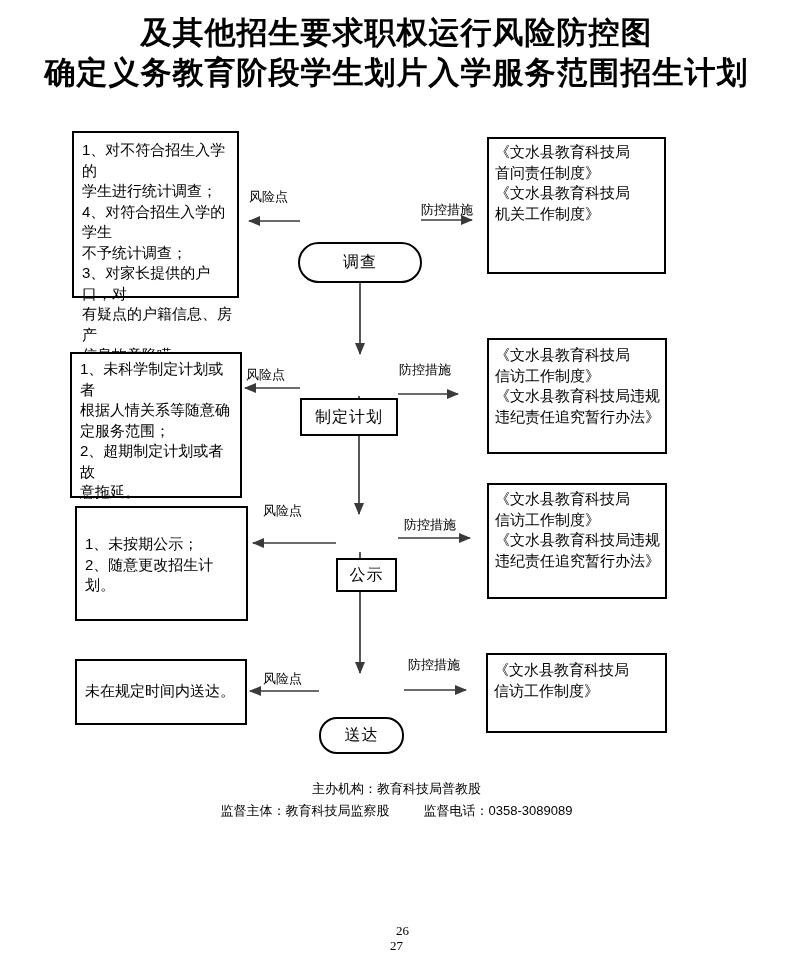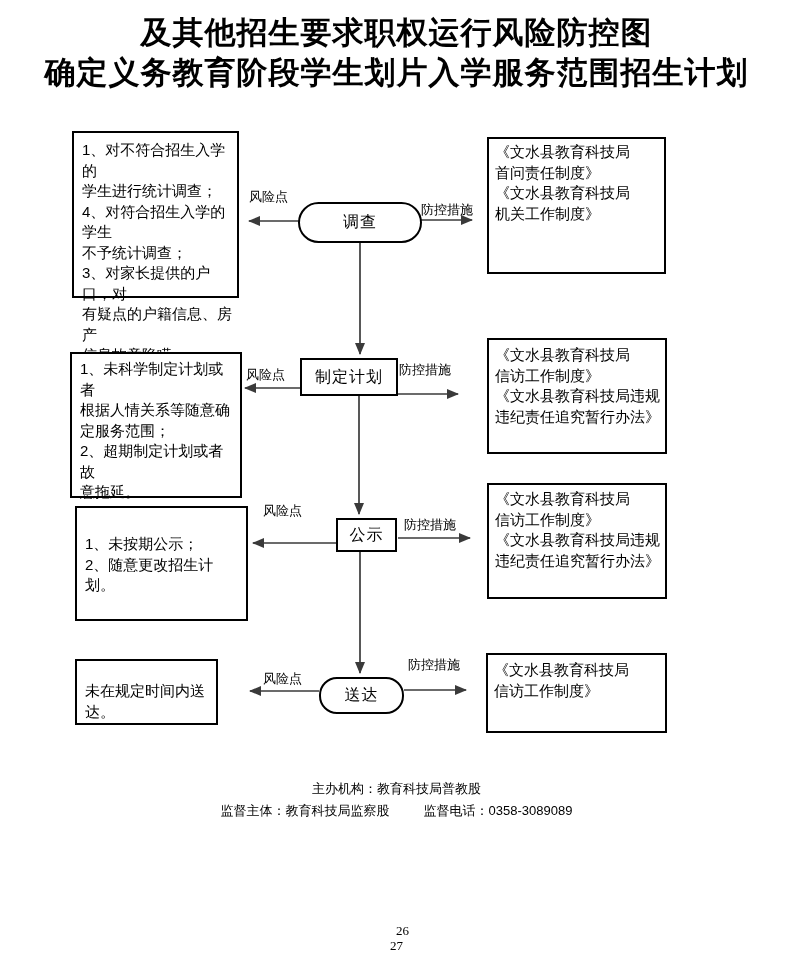--- a/index.html
+++ b/index.html
@@ -21,29 +21,29 @@
   .conn{stroke:var(--connector);stroke-width:1.7;}
   .arrow-head{fill:var(--connector);}
   .box{
     position:absolute;border:2px solid var(--ink);background:var(--background);
     box-sizing:border-box;font-size:15px;line-height:20.5px;white-space:pre-line;
     z-index:2;
   }
   .lb1{left:72px;top:131px;width:167px;height:167px;padding:7px 4px 0 8px;}
   .lb2{left:70px;top:352px;width:172px;height:146px;padding:5px 4px 0 8px;}
   .lb3{left:75px;top:506px;width:173px;height:115px;padding:26px 4px 0 8px;}
-  .lb4{left:75px;top:659px;width:143px;height:66px;padding:20px 9px 0 8px;}
+  .lb4{left:75px;top:659px;width:172px;height:66px;padding:20px 9px 0 8px;}
   .rb1{left:487px;top:137px;width:179px;height:137px;padding:3px 4px 0 6px;}
   .rb2{left:487px;top:338px;width:180px;height:116px;padding:5px 4px 0 6px;}
   .rb3{left:487px;top:483px;width:180px;height:116px;padding:4px 4px 0 6px;}
   .rb4{left:486px;top:653px;width:181px;height:80px;padding:5px 4px 0 6px;}
   .shape{
     position:absolute;border:2px solid var(--ink);background:var(--background);
     box-sizing:border-box;display:flex;align-items:center;justify-content:center;
-    font-size:16px;z-index:2;letter-spacing:1px;
+    font-size:16px;z-index:2;letter-spacing:1px;margin-top:40px;
   }
   .s1{left:298px;top:202px;width:124px;height:41px;border-radius:21px;}
   .s2{left:300px;top:358px;width:98px;height:38px;}
   .s3{left:336px;top:518px;width:61px;height:34px;}
   .s4{left:319px;top:677px;width:85px;height:37px;border-radius:18px;}
   .flow-label{position:absolute;font-size:13px;z-index:2;background:transparent;}
   .rl1{left:249px;top:188px;}
   .cl1{left:421px;top:201px;}
   .rl2{left:246px;top:366px;}
   .cl2{left:399px;top:361px;}

